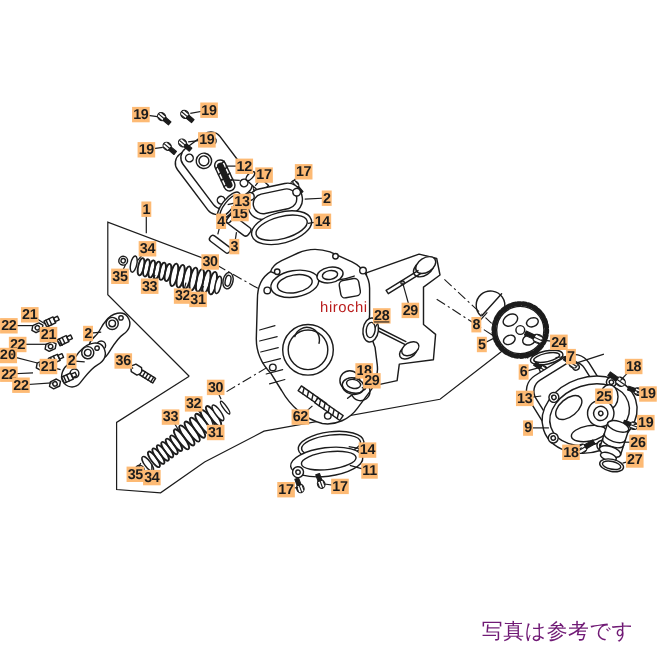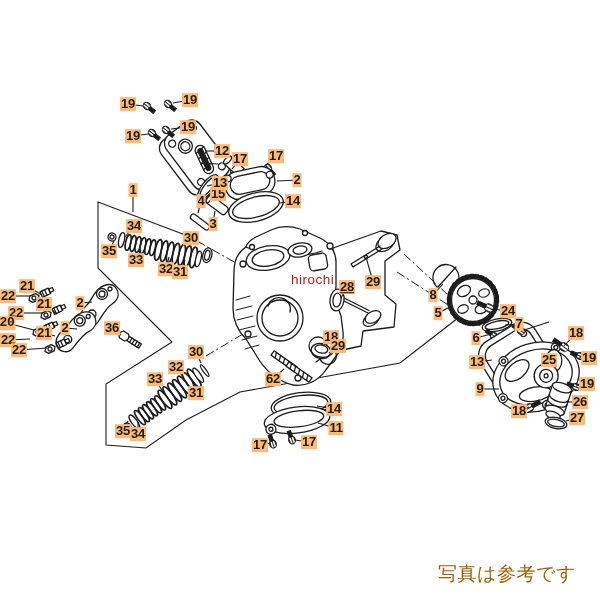--- a/index.html
+++ b/index.html
@@ -460,14 +460,14 @@
       <div class="callout" style="left: 519px; top: 411px;">18</div>
       <div class="callout" style="left: 577px; top: 418px;">27</div>
       <div class="callout" style="left: 334px; top: 409px;">14</div>
       <div class="callout" style="left: 336px; top: 428px;">11</div>
       <div class="callout" style="left: 260px; top: 445px;">17</div>
       <div class="callout" style="left: 309px; top: 442px;">17</div>
     </div>
 
   <div class="watermark" style="left: 251px; top: 272px; color: #b91c1c; margin-left: 40px;">hirochi</div>
 
-  <div class="caption" style="left: 438px; top: 561px; color: #a16207;">写真は参考です</div>
+  <div class="caption" style="left: 438px; top: 561px; color: #701a75;">写真は参考です</div>
 </div>
 
 </body></html>

